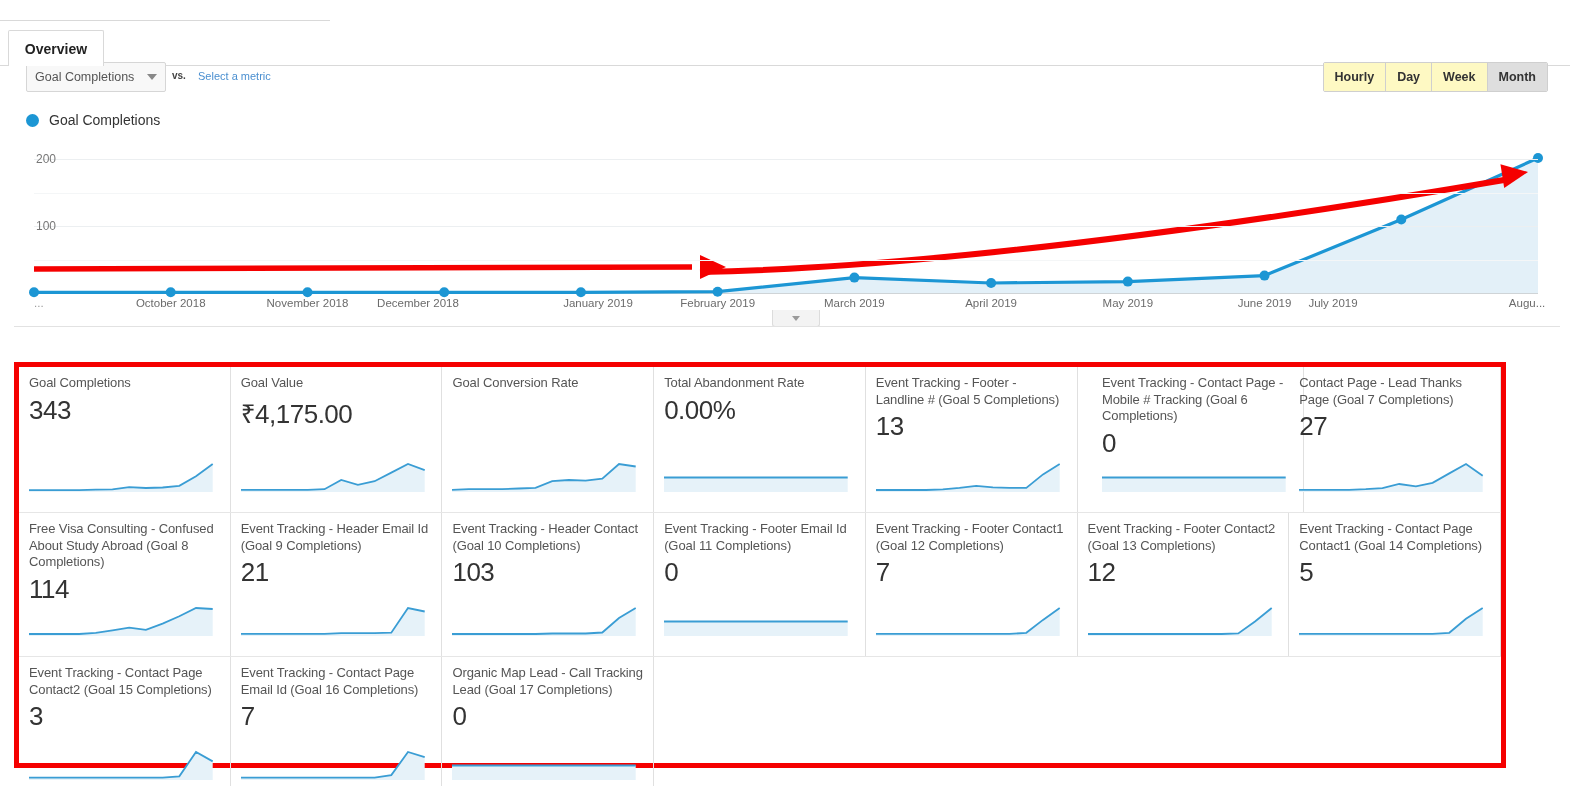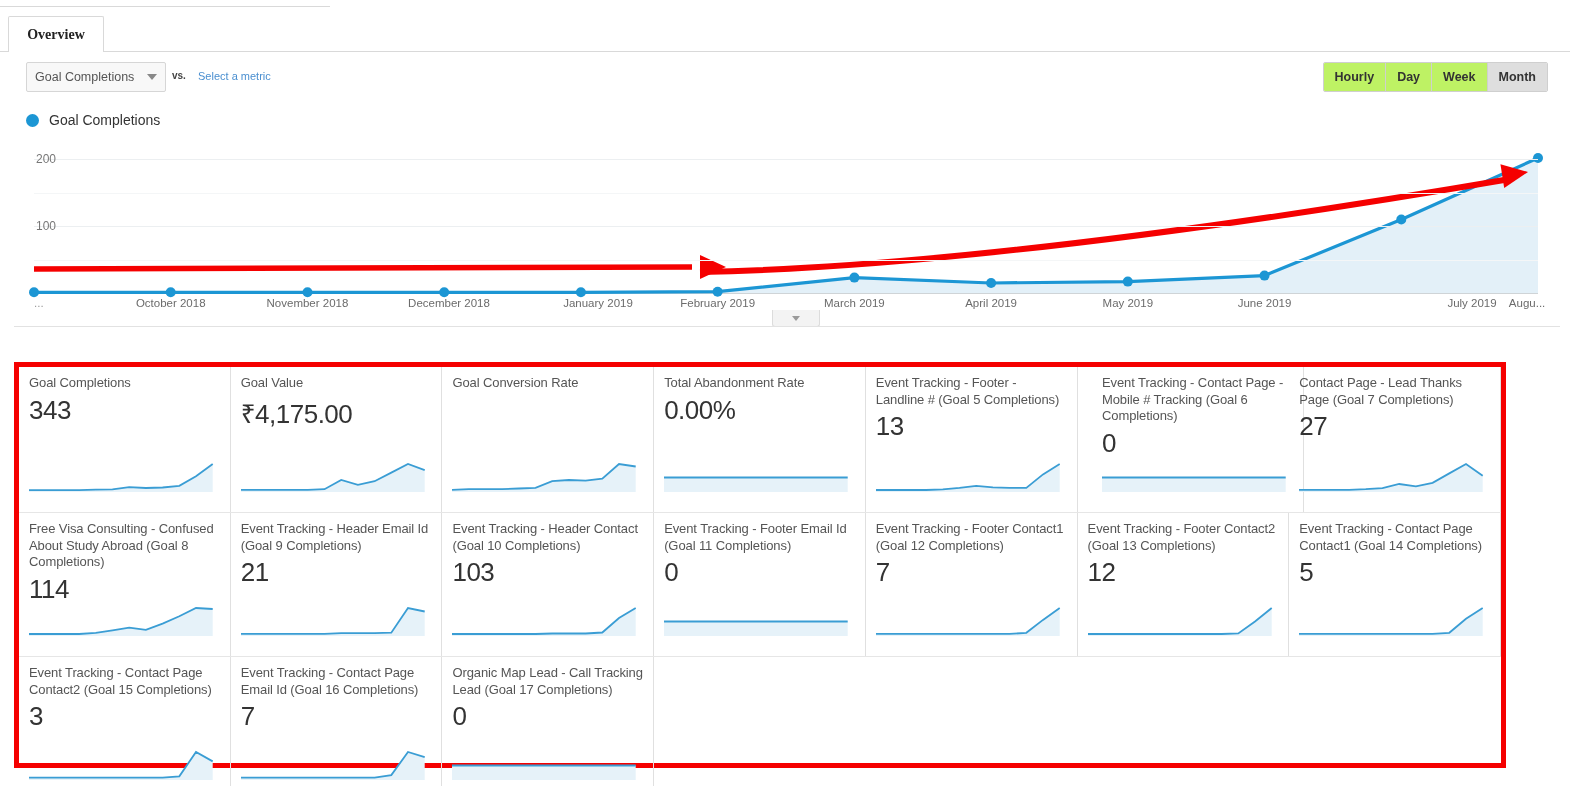--- a/index.html
+++ b/index.html
@@ -5,21 +5,21 @@
   * { box-sizing: border-box; margin: 0; padding: 0; }
   html, body {
     width: 1570px; height: 786px;
     background: #fff;
     font-family: "Liberation Sans", sans-serif;
     overflow: hidden;
   }
 
   
   #tab-strip {
-    position: absolute; left: 0; top: 2px; width: 1570px; height: 50px; font-family: Liberation Serif, serif;
+    position: absolute; left: 0; top: 16px; width: 1570px; height: 50px;
   }
   #tab-strip .top-rule {
     position: absolute; left: 0; top: 4px; width: 330px; height: 1px;
     background: #d9d9d9;
   }
   #tab-strip .baseline {
     position: absolute; left: 0; top: 49px; width: 1570px; height: 1px;
     background: #d9d9d9;
   }
   .tab-overview {
@@ -64,21 +64,21 @@
   
   .granularity {
     position: absolute; right: 22px; top: 12px;
     display: flex; height: 30px;
     border: 1px solid #cfcfcf; border-radius: 2px; overflow: hidden;
   }
   .gran-btn {
     display: flex; align-items: center; justify-content: center;
     padding: 0 11px;
     font-size: 12.5px; font-weight: bold; color: #333;
-    background: #bef264;
+    background: #fef9c3;
     border-right: 1px solid #cfcfcf;
     cursor: pointer;
   }
   .gran-btn:last-child { border-right: none; }
   .gran-btn.active { background: #dedede; }
 
   
   #legend { position: absolute; left: 26px; top: 112px; display: flex; align-items: center; gap: 10px; }
   .legend-dot { width: 13px; height: 13px; border-radius: 50%; background: #1c96d4; }
   .legend-label { font-size: 14px; color: #333; }
@@ -197,28 +197,28 @@
     </svg>
 <div class="gridline" style="top: 88.1818px;"></div>
     <div class="y-tick" style="top: 81.1818px;">100</div>
     <div class="gridline" style="top: 21.3636px;"></div>
     <div class="y-tick" style="top: 14.3636px;">200</div>
     <div class="gridline" style="top: 121.591px; background: rgb(244, 246, 247);"></div>
     <div class="gridline" style="top: 54.7727px; background: rgb(244, 246, 247);"></div>
     <div class="x-label first" style="left: 34px;">...</div>
     <div class="x-label" style="left: 170.727px;">October 2018</div>
     <div class="x-label" style="left: 307.455px;">November 2018</div>
-    <div class="x-label" style="left: 449px;">December 2018</div>
+    <div class="x-label" style="left: 418px;">December 2018</div>
     <div class="x-label" style="left: 598px;">January 2019</div>
     <div class="x-label" style="left: 717.636px;">February 2019</div>
     <div class="x-label" style="left: 854.364px;">March 2019</div>
     <div class="x-label" style="left: 991.091px;">April 2019</div>
     <div class="x-label" style="left: 1127.82px;">May 2019</div>
     <div class="x-label" style="left: 1264.55px;">June 2019</div>
-    <div class="x-label" style="left: 1472px;">July 2019</div>
+    <div class="x-label" style="left: 1333px;">July 2019</div>
     <div class="x-label last" style="left: 1538px;">Augu...</div>
   </div>
 
 <div class="expander">
   <span class="caret-down"></span>
 </div>
 <div class="chart-bottom-rule"></div>
 
 <div id="highlight-box"></div>
 

